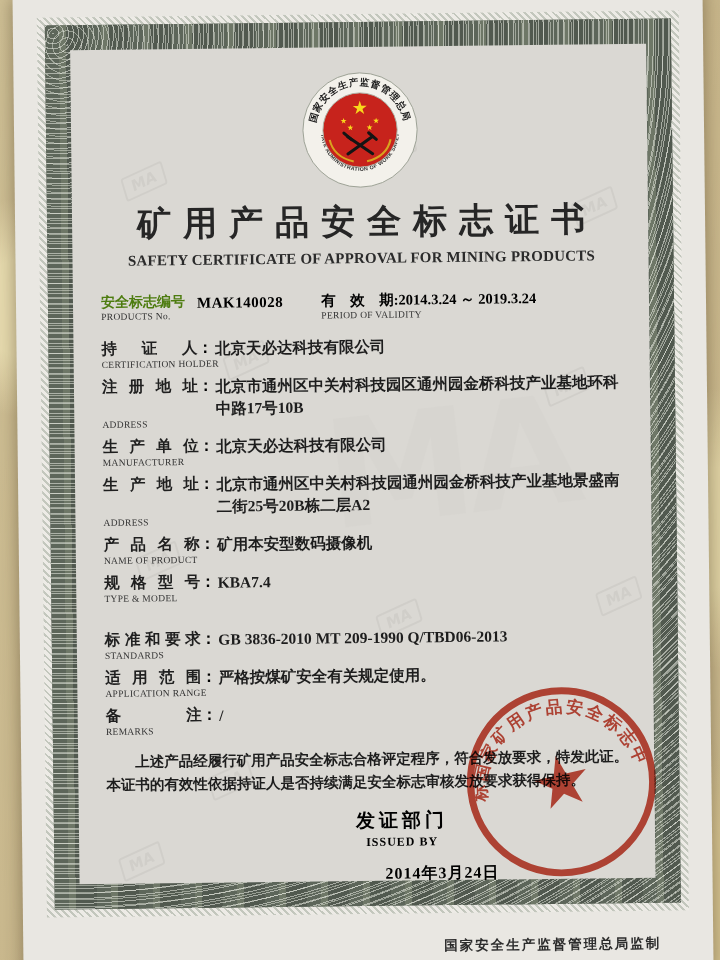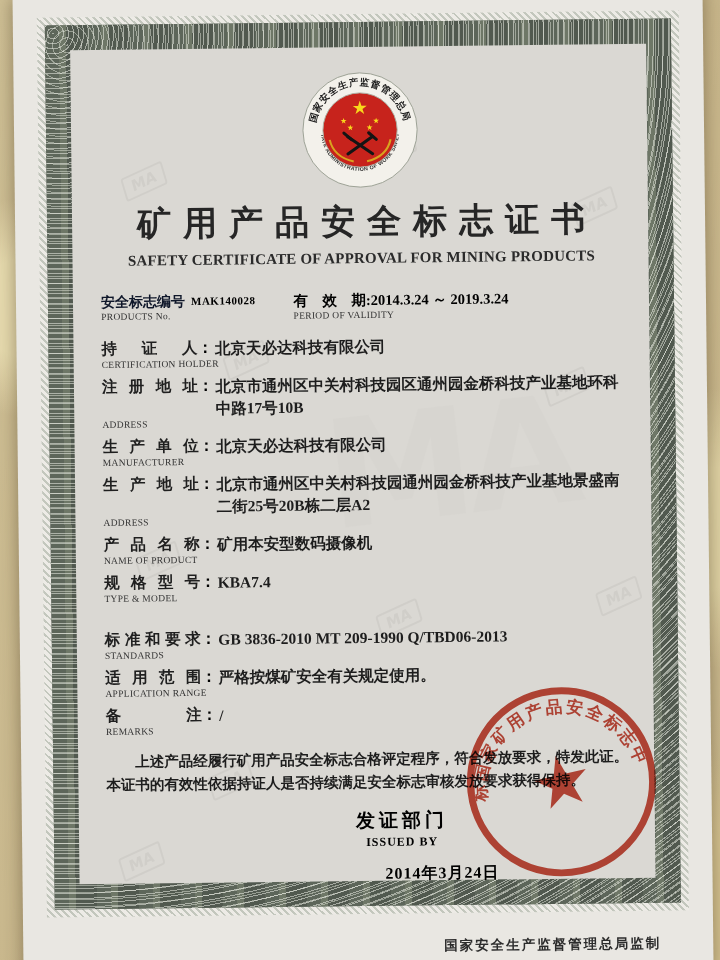--- a/index.html
+++ b/index.html
@@ -38,23 +38,23 @@
   .content { position:relative; z-index:2; }
 
   .emblem { display:block; margin:0 auto; width:118px; height:118px; }
 
   .title-zh { margin-top:10px; text-align:center; font-size:34px; font-weight:bold;
     color:#262626; letter-spacing:12px; text-indent:12px; white-space:nowrap; }
   .title-en { margin-top:5px; text-align:center; font-size:15px; font-weight:bold;
     color:#2b2b2b; letter-spacing:.2px; white-space:nowrap; }
 
   .appr { display:flex; margin-top:24px; align-items:flex-start; }
-  .appr .lab  { font-size:14px; font-weight:bold; color:#0f172a; white-space:nowrap; }
+  .appr .lab  { font-size:14px; font-weight:bold; color:#4d7c0f; white-space:nowrap; }
   .appr .sub  { font-size:9.5px; color:#333; margin-top:0; letter-spacing:.3px; }
-  .appr .num  { font-size:11px; font-weight:bold; margin-left:6px; margin-top:2px; letter-spacing:.5px; }
+  .appr .num  { font-size:15px; font-weight:bold; margin-left:12px; margin-top:2px; letter-spacing:.5px; }
   .appr .right { margin-left:38px; }
   .appr .vrow { font-size:14.5px; font-weight:bold; white-space:nowrap; }
 
   .fields { margin-top:16px; }
   .row { margin-bottom:7px; }
   .row.gap { margin-top:26px; }
   .row .main { display:flex; align-items:flex-start; }
   .zh-label { width:96px; font-size:15.5px; font-weight:bold; color:#1f1f1f;
     text-align:justify; text-align-last:justify; flex:none; }
   .colon { font-size:15.5px; font-weight:bold; flex:none; }

